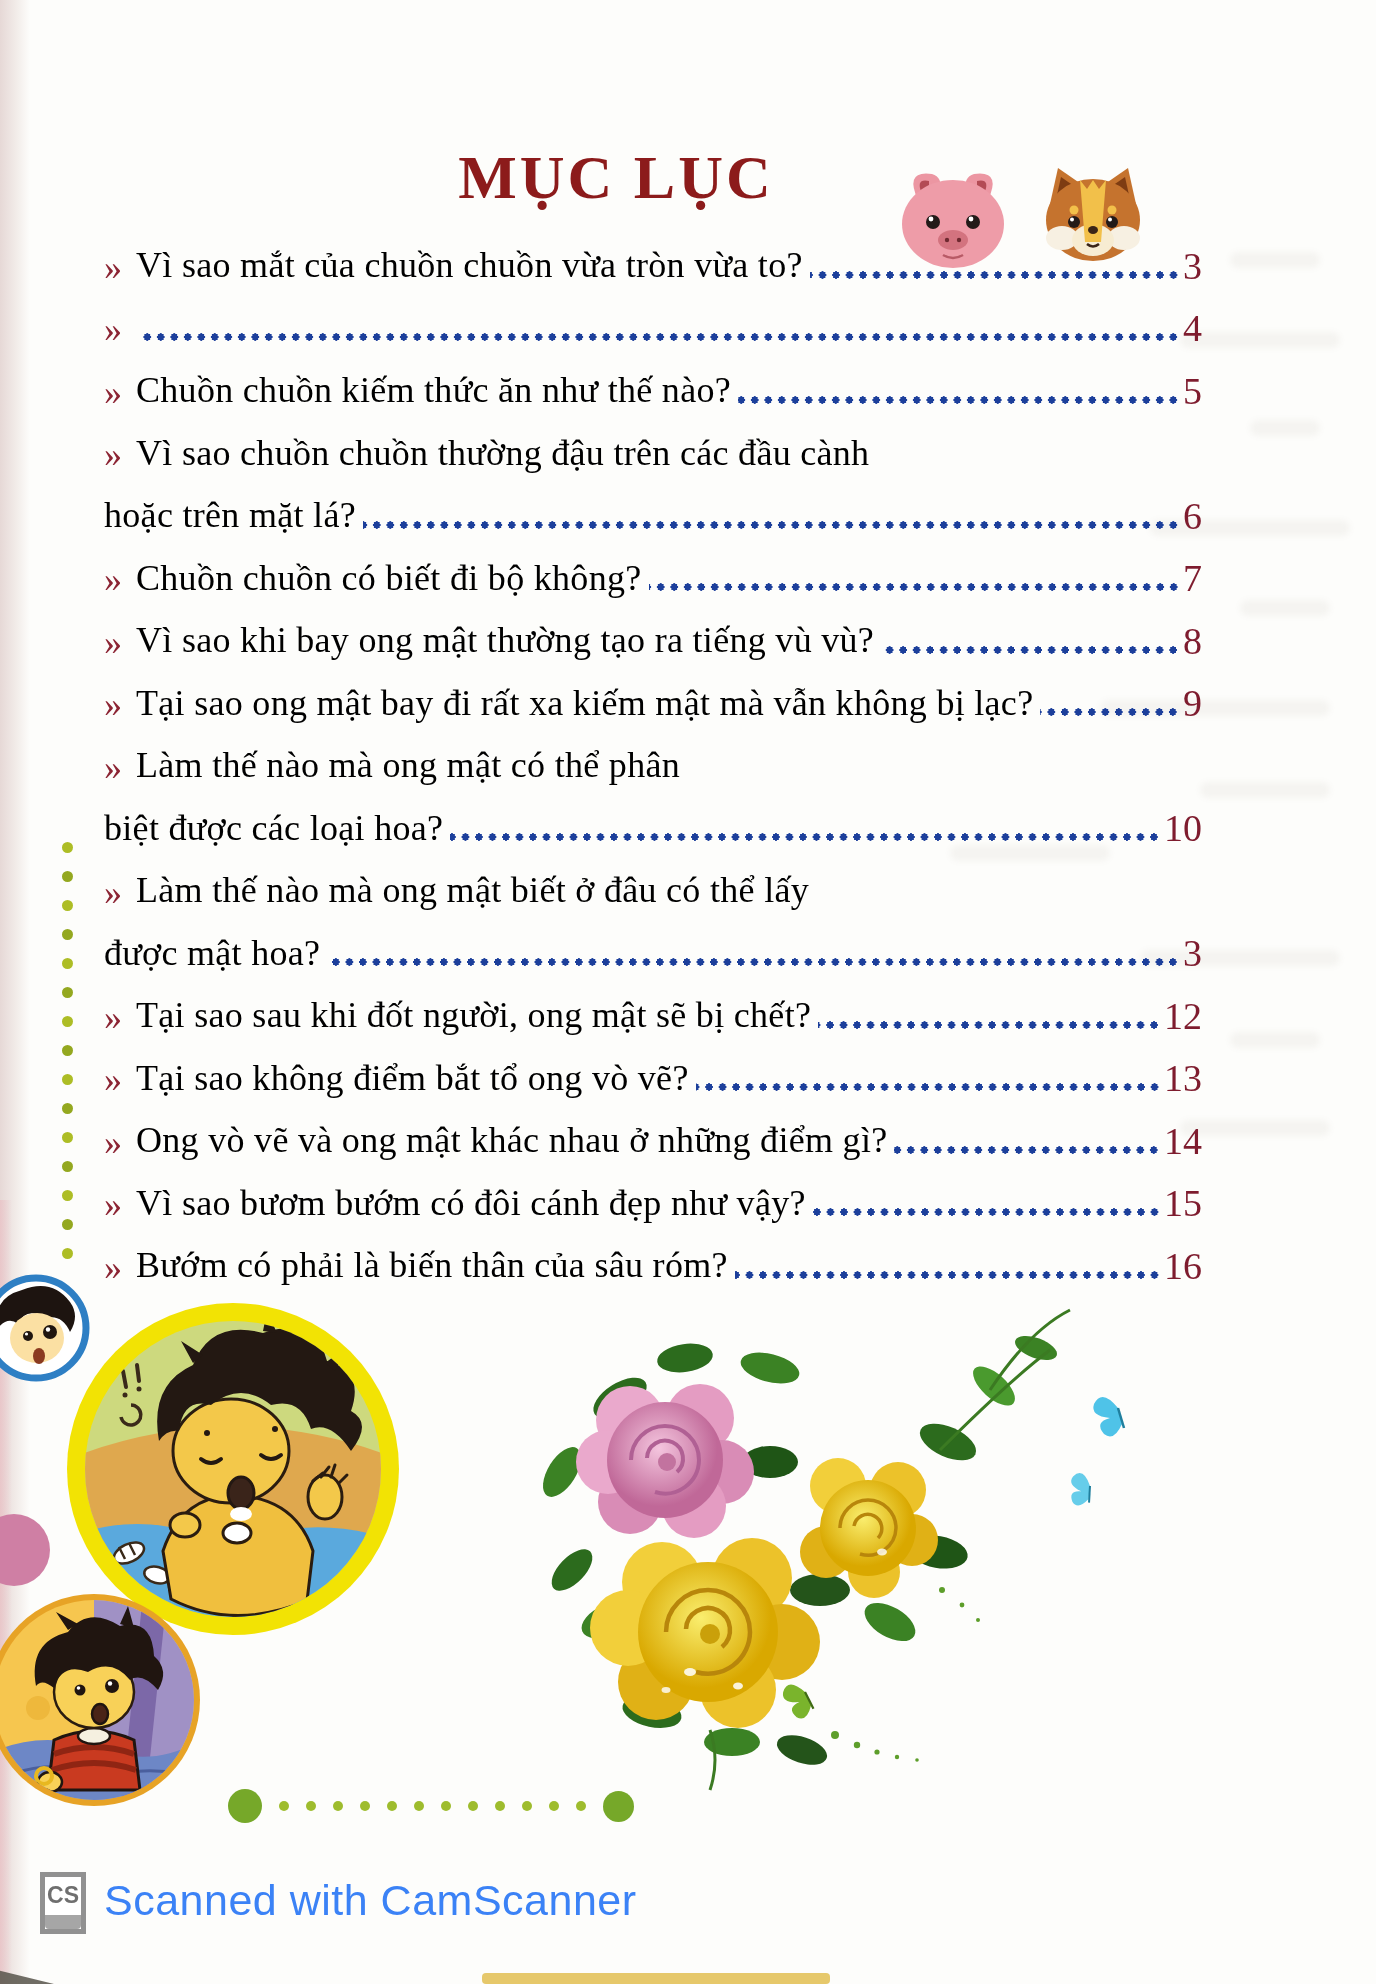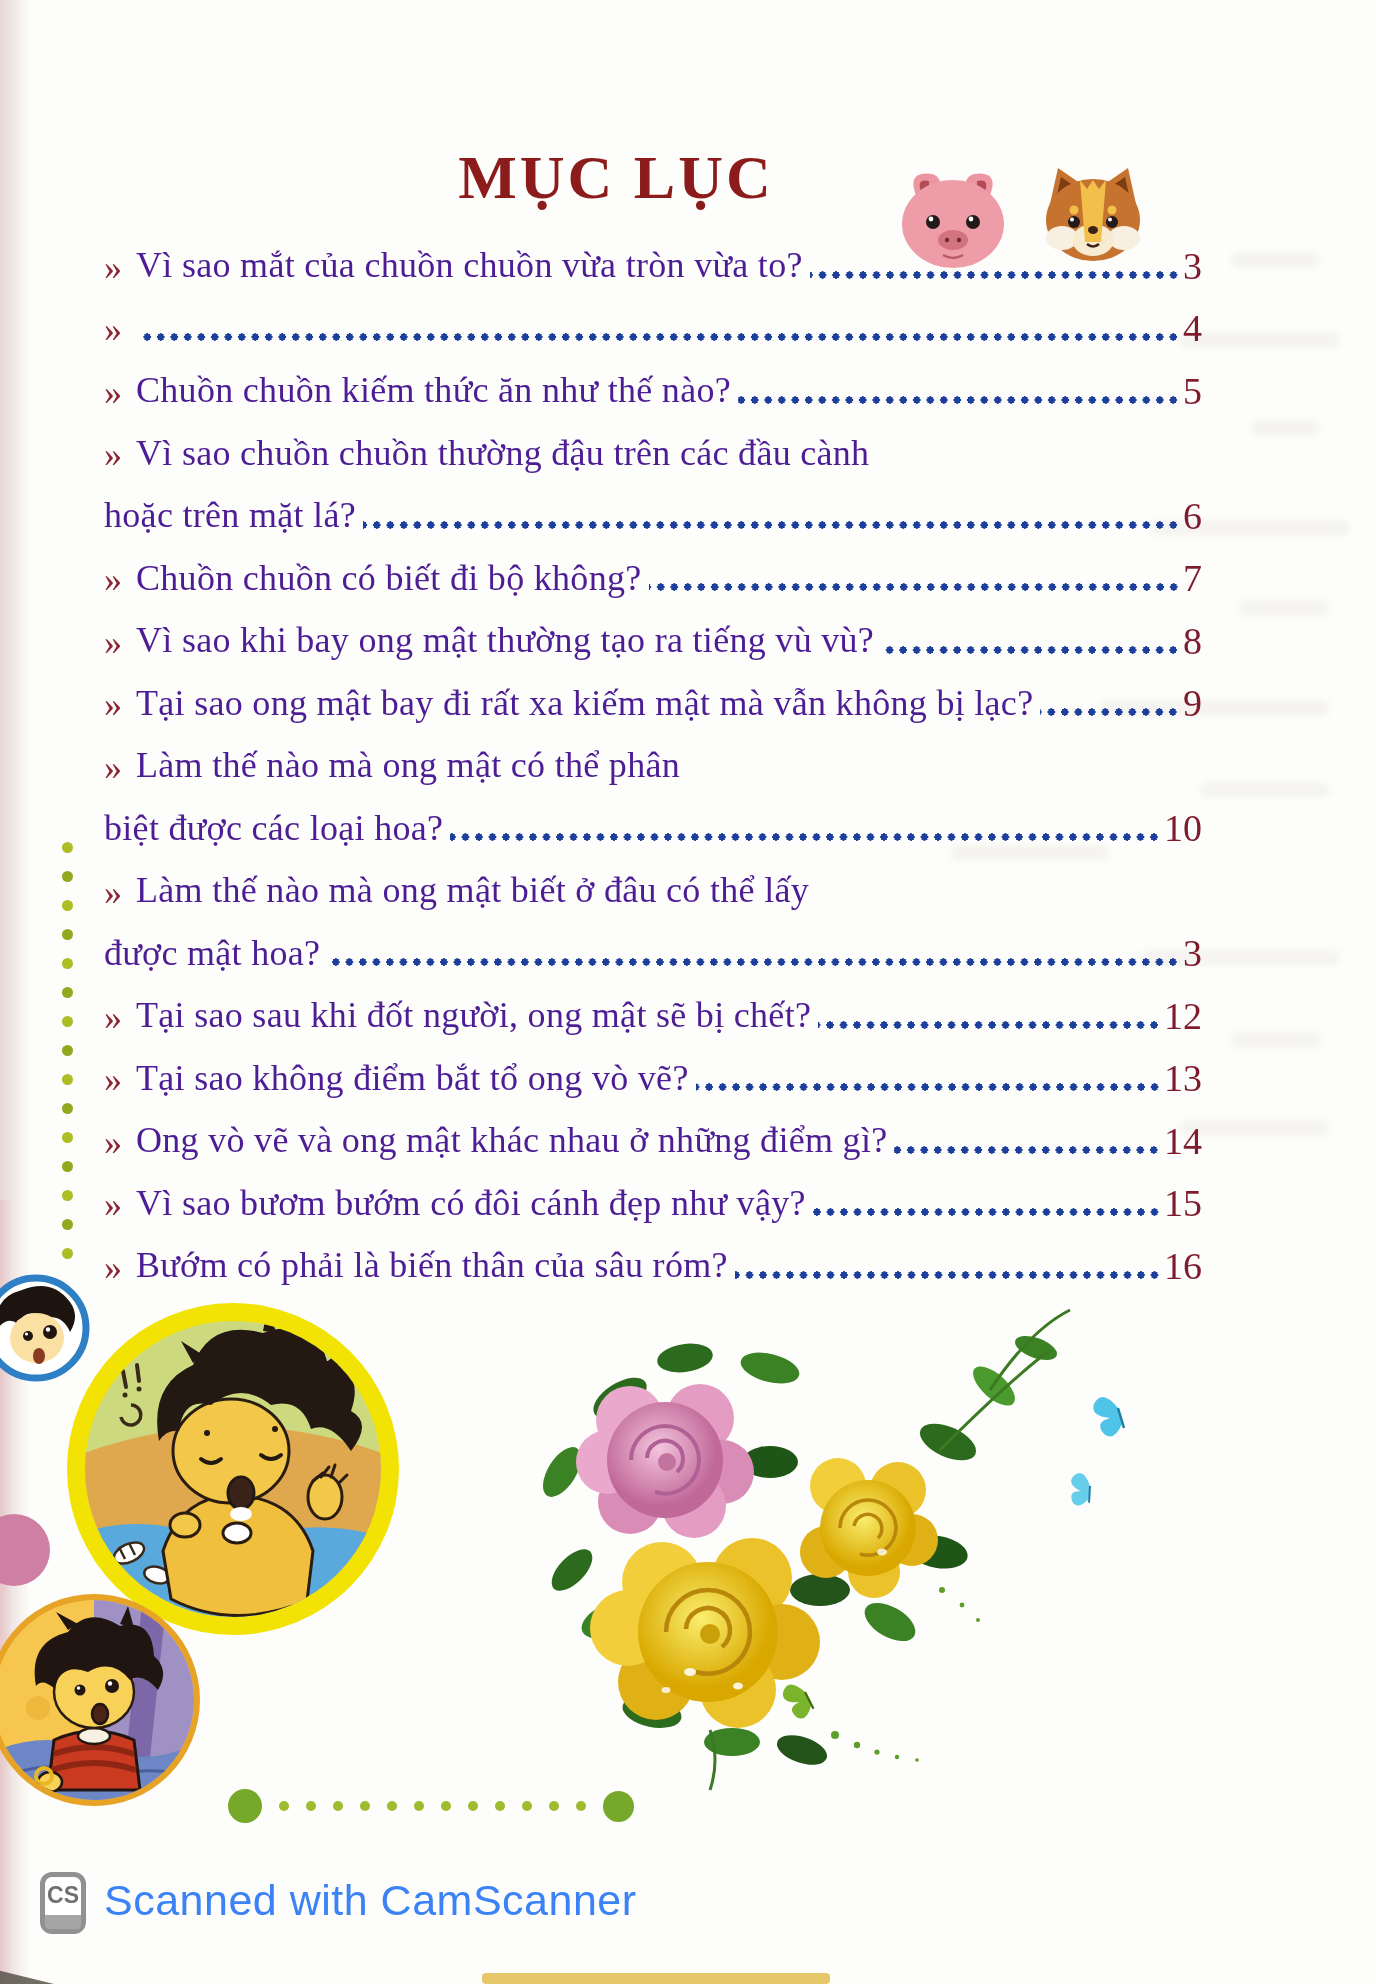--- a/index.html
+++ b/index.html
@@ -22,41 +22,41 @@
   
   .title{position:absolute;left:420px;top:142px;width:392px;text-align:center;
     font-size:62px;font-weight:bold;color:#8c1b1b;letter-spacing:3px;}
   
   .icon-pig{position:absolute;left:896px;top:164px;}
   .icon-dog{position:absolute;left:1036px;top:162px;}
   
   .toc{position:absolute;left:104px;top:230px;width:1098px;}
   .toc-row{height:62.5px;display:flex;align-items:flex-end;}
   .toc-bullet{color:#8c2433;font-size:36px;line-height:1;padding:0 14px 8px 0;flex:0 0 auto;}
-  .toc-text{color:#4c1d95;font-size:36px;line-height:1.12;letter-spacing:.3px;
+  .toc-text{color:#000000;font-size:36px;line-height:1.12;letter-spacing:.3px;
     white-space:nowrap;padding-bottom:7px;flex:0 1 auto;overflow:hidden;}
   .leader{flex:1 1 26px;min-width:20px;height:10px;margin:0 3px 13px 7px;
     background-image:radial-gradient(circle 3.6px at 50% 50%, #1c3f9b 98%, rgba(0,0,0,0) 100%);
     background-size:13.5px 10px;background-repeat:repeat-x;background-position:right center;}
   .toc-page{color:#7e1c2e;font-size:38px;line-height:1;padding-bottom:8px;flex:0 0 auto;}
   
   .dot-col{position:absolute;left:62px;top:842px;display:flex;flex-direction:column;gap:18px;}
   .dot-col .gdot{width:11px;height:11px;border-radius:50%;background:#adbd25;}
   .dot-col .gdot:nth-child(even){background:#94a81f;}
   .dot-row{position:absolute;left:228px;top:1789px;display:flex;align-items:center;gap:17px;}
   .dot-row .big{width:34px;height:34px;border-radius:50%;background:#76a829;}
   .dot-row .big.right{width:31px;height:31px;}
   .dot-row .sm{width:10px;height:10px;border-radius:50%;background:#9ebc2d;}
   
   .ill{position:absolute;}
   .pink-circle{position:absolute;left:-22px;top:1514px;width:72px;height:72px;
     border-radius:50%;background:#cf7fa4;}
   
   .cs-logo{position:absolute;left:40px;top:1872px;width:46px;height:62px;
-    border:5px solid #919191;border-radius:12px;box-sizing:border-box;background:#fff;}
+    border:5px solid #919191;border-radius:0;box-sizing:border-box;background:#fff;}
   .cs-logo .cs-txt{position:absolute;left:0;right:0;top:5px;text-align:center;
     font-family:"Liberation Sans","DejaVu Sans",sans-serif;font-weight:bold;
     font-size:23px;color:#6f6f6f;}
   .cs-logo .cs-foot{position:absolute;left:0;right:0;bottom:0;height:14px;
     background:#a6a6a6;border-radius:0 0 4px 4px;}
   .cam-text{position:absolute;left:104px;top:1876px;
     font-family:"Liberation Sans","DejaVu Sans",sans-serif;
     font-size:43px;color:#3b82f6;letter-spacing:.5px;}
 </style>
 </head>

